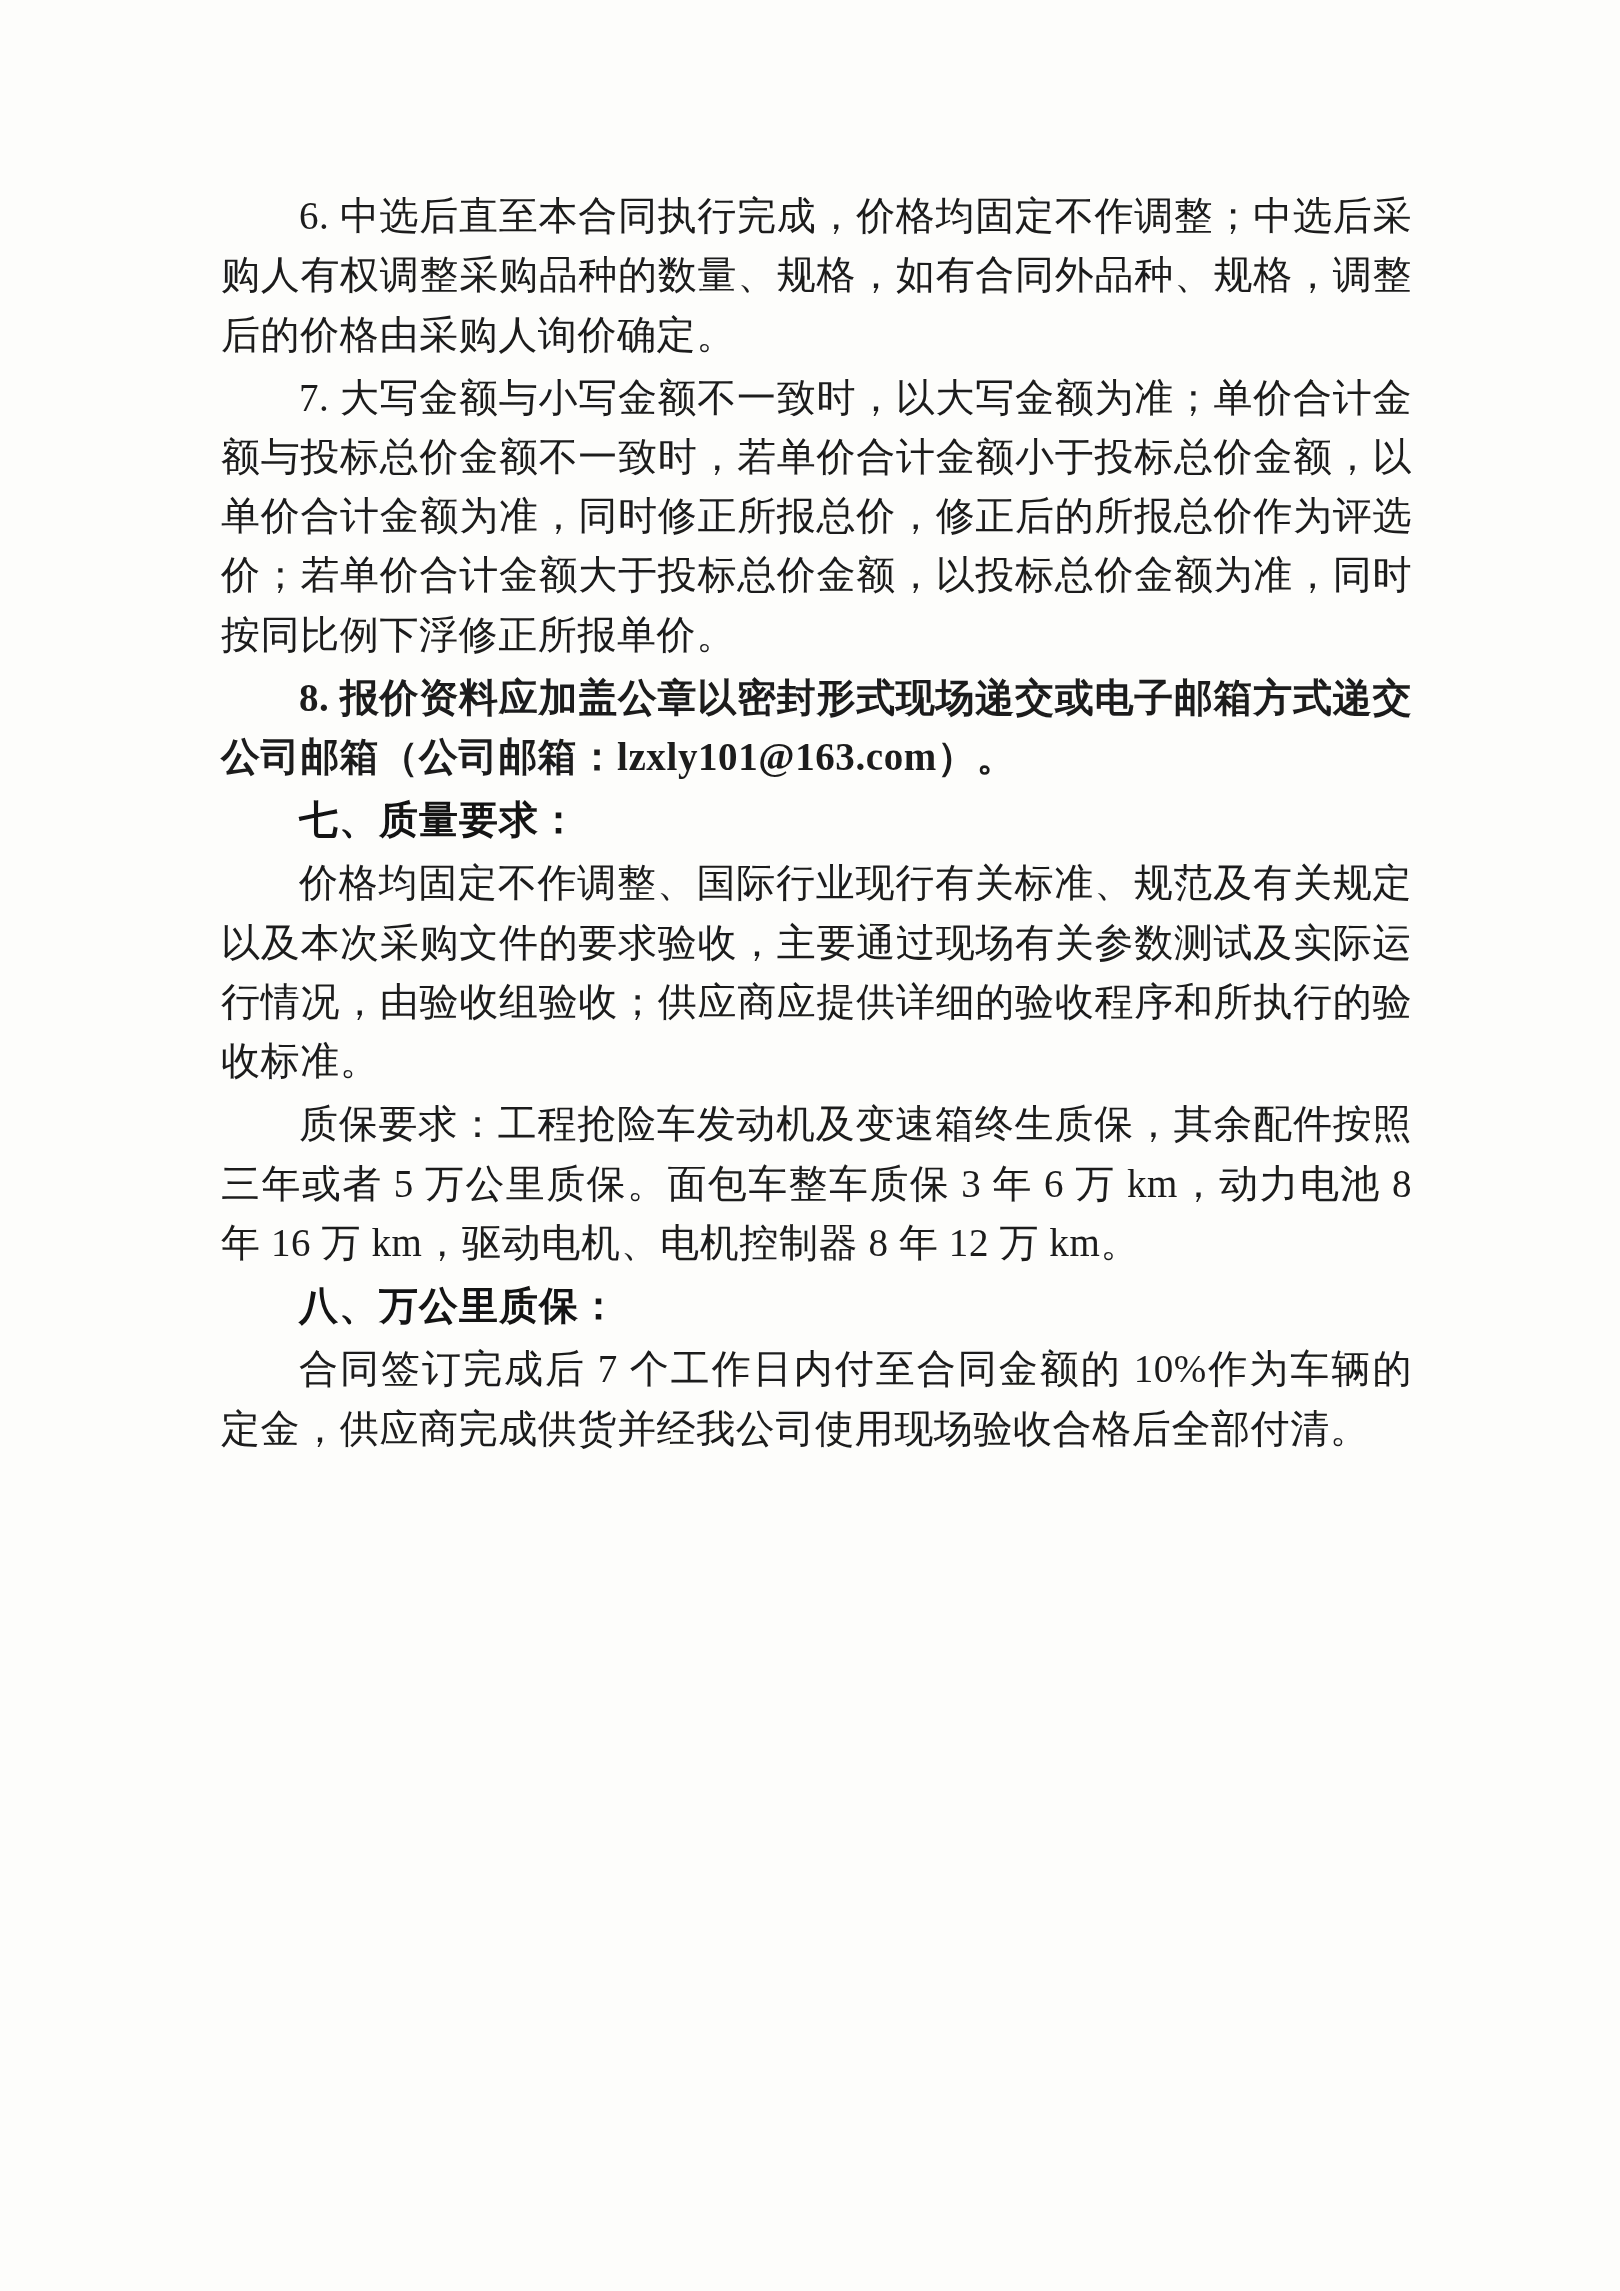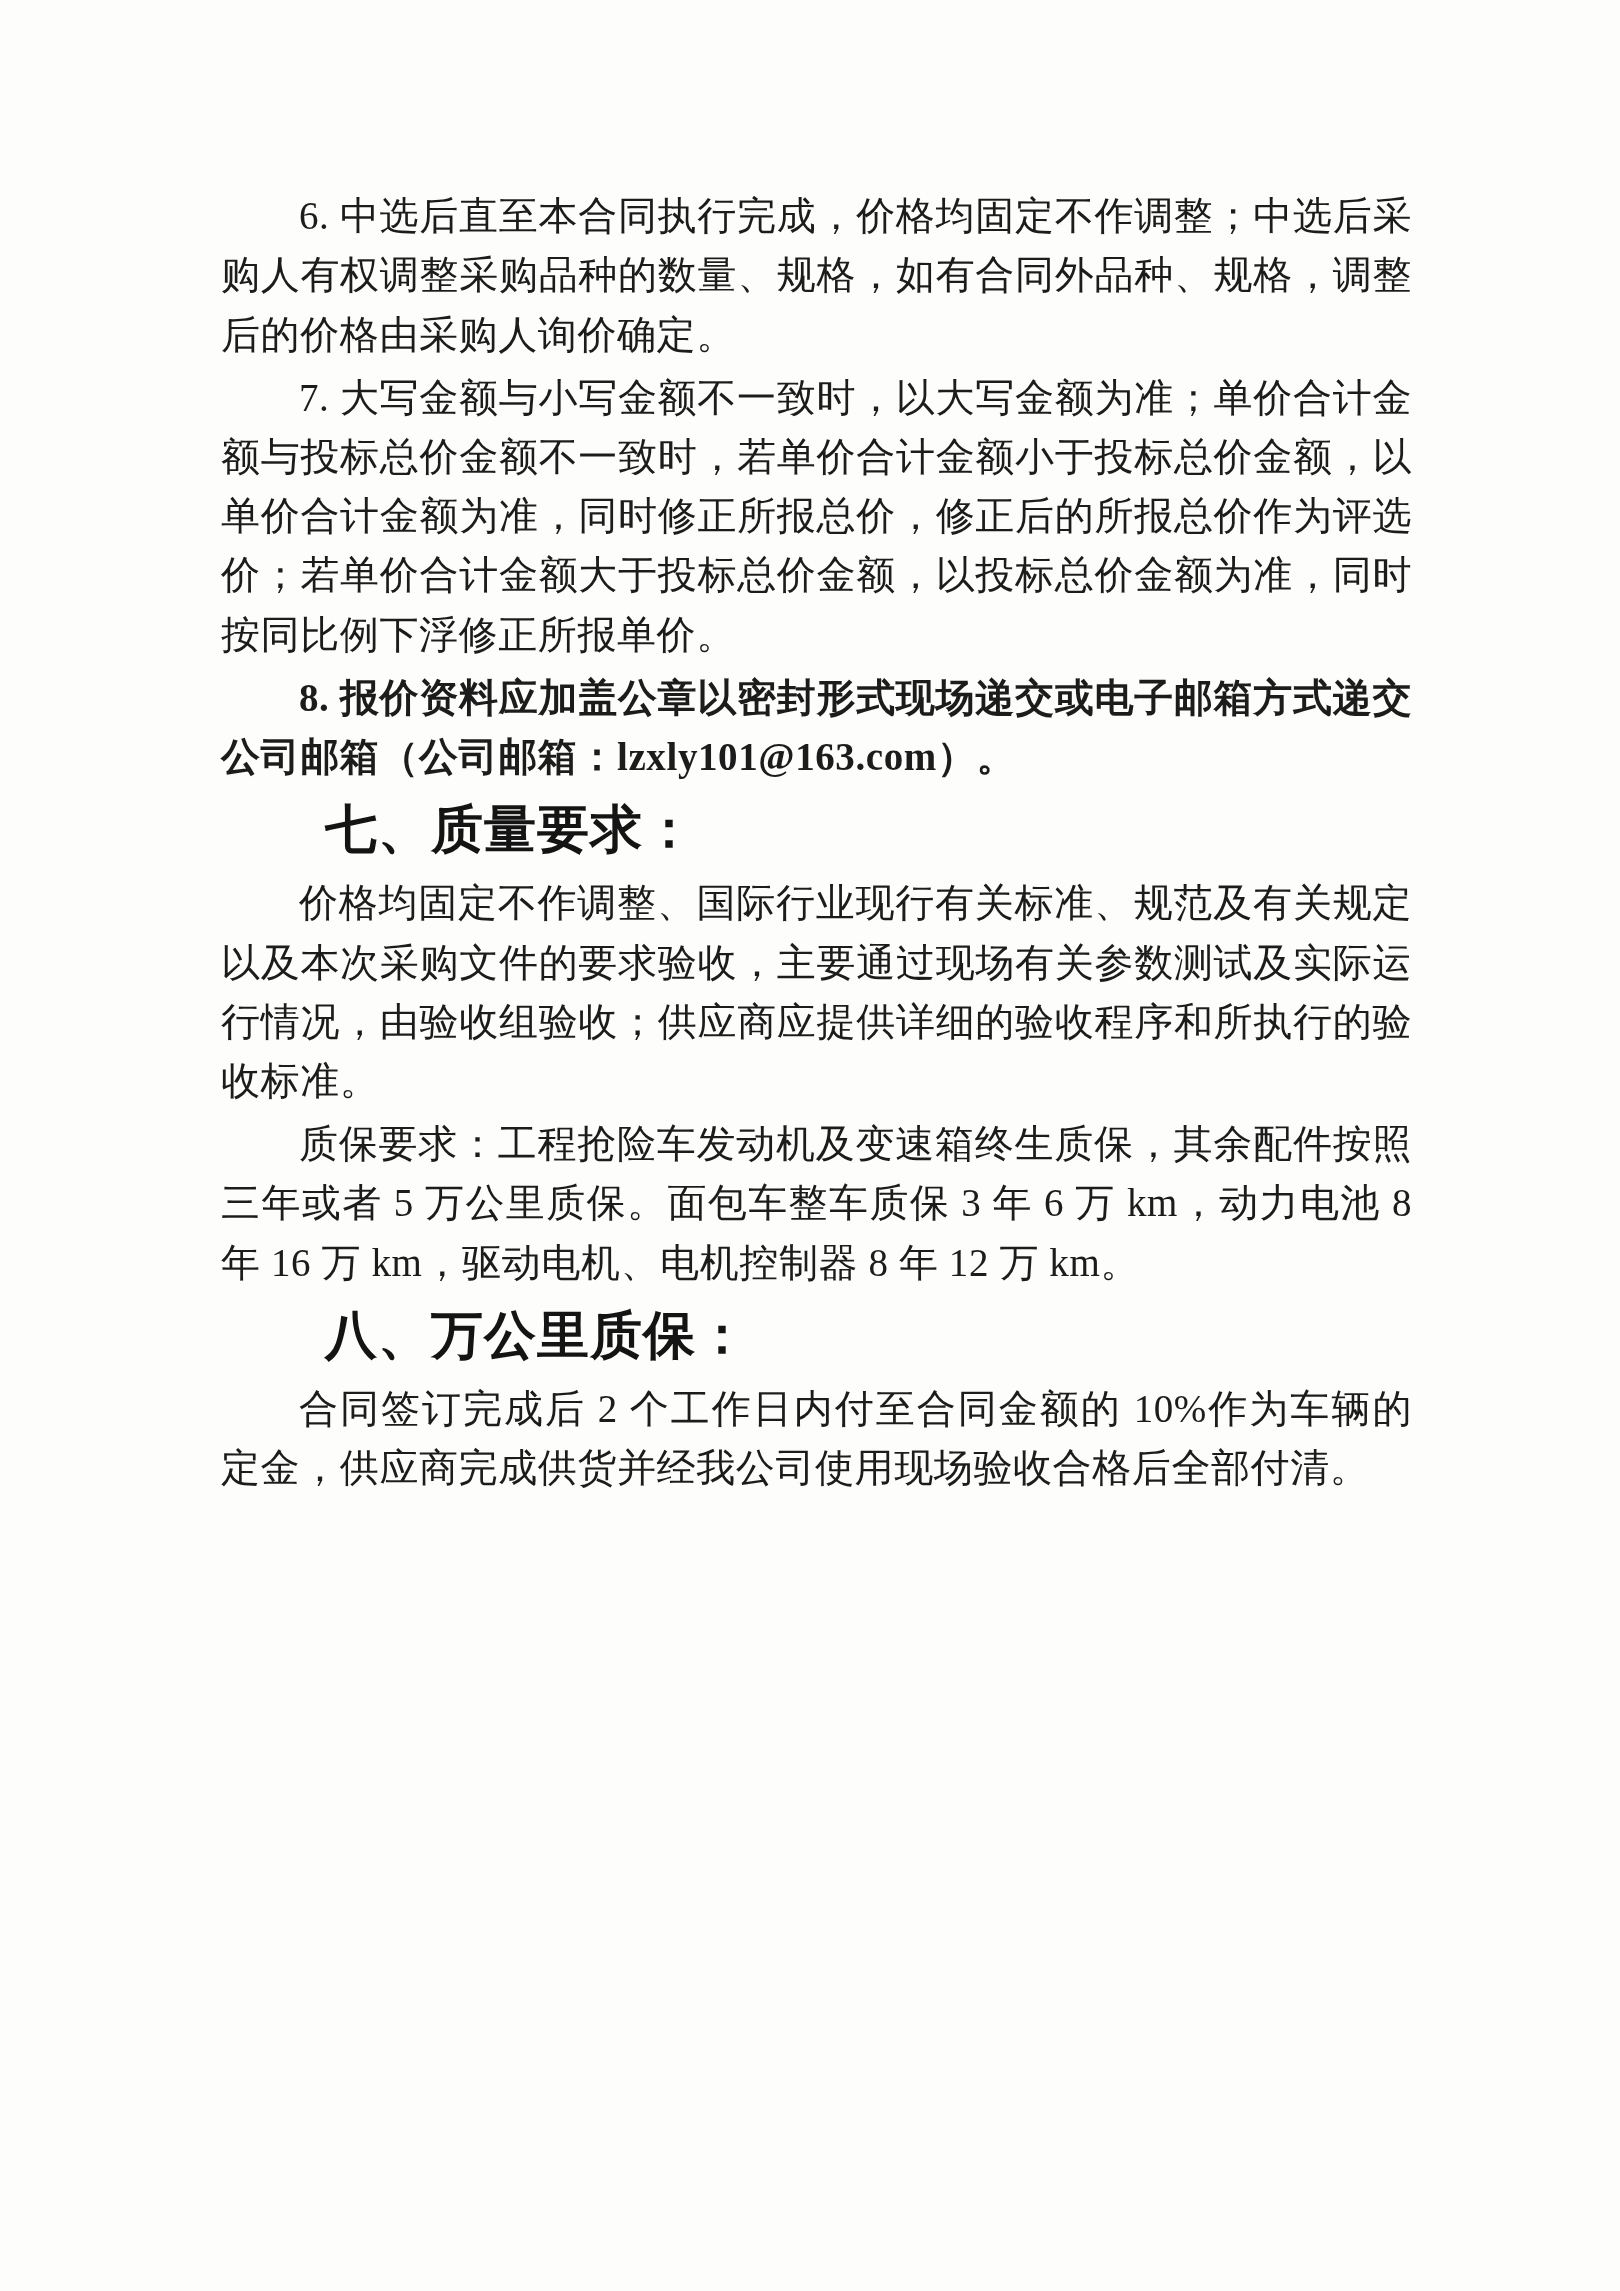--- a/index.html
+++ b/index.html
@@ -33,21 +33,21 @@
     letter-spacing: 0.6px;
     text-indent: 2em;
     font-family: "Liberation Serif", serif;
     color: #1c1c1c;
   }
   p.para.bold {
     font-weight: bold;
   }
   p.heading {
     margin: 0 0 3.9px 0;
-    font-size: 52px;
+    font-size: 39px;
     line-height: 1.52;
     text-indent: 2em;
     font-weight: bold;
     letter-spacing: 1px;
     color: #141414;
   }
 </style>
 </head>
 <body>
 
@@ -61,17 +61,17 @@
     <p class="para bold">8. 报价资料应加盖公章以密封形式现场递交或电子邮箱方式递交公司邮箱（公司邮箱：lzxly101@163.com）。</p>
 
     <p class="heading">七、质量要求：</p>
 
     <p class="para">价格均固定不作调整、国际行业现行有关标准、规范及有关规定以及本次采购文件的要求验收，主要通过现场有关参数测试及实际运行情况，由验收组验收；供应商应提供详细的验收程序和所执行的验收标准。</p>
 
     <p class="para">质保要求：工程抢险车发动机及变速箱终生质保，其余配件按照三年或者 5 万公里质保。面包车整车质保 3 年 6 万 km，动力电池 8 年 16 万 km，驱动电机、电机控制器 8 年 12 万 km。</p>
 
     <p class="heading">八、万公里质保：</p>
 
-    <p class="para">合同签订完成后 2 个工作日内付至合同金额的 10%作为车辆的定金，供应商完成供货并经我公司使用现场验收合格后全部付清。</p>
+    <p class="para">合同签订完成后 7 个工作日内付至合同金额的 10%作为车辆的定金，供应商完成供货并经我公司使用现场验收合格后全部付清。</p>
 
   </div>
 </div>
 
 
 </body></html>

